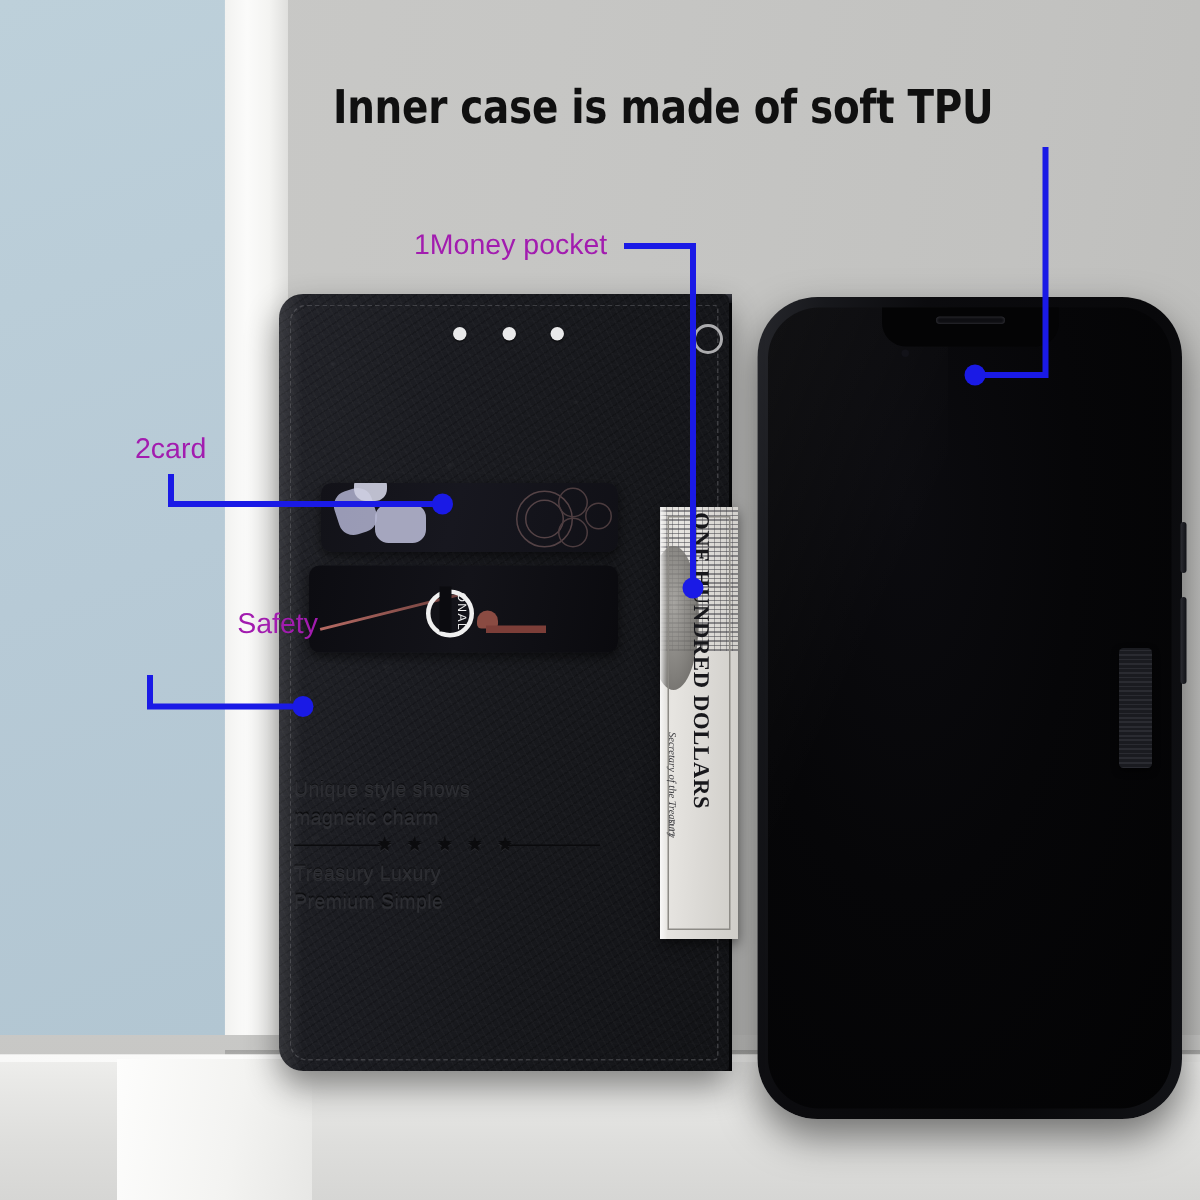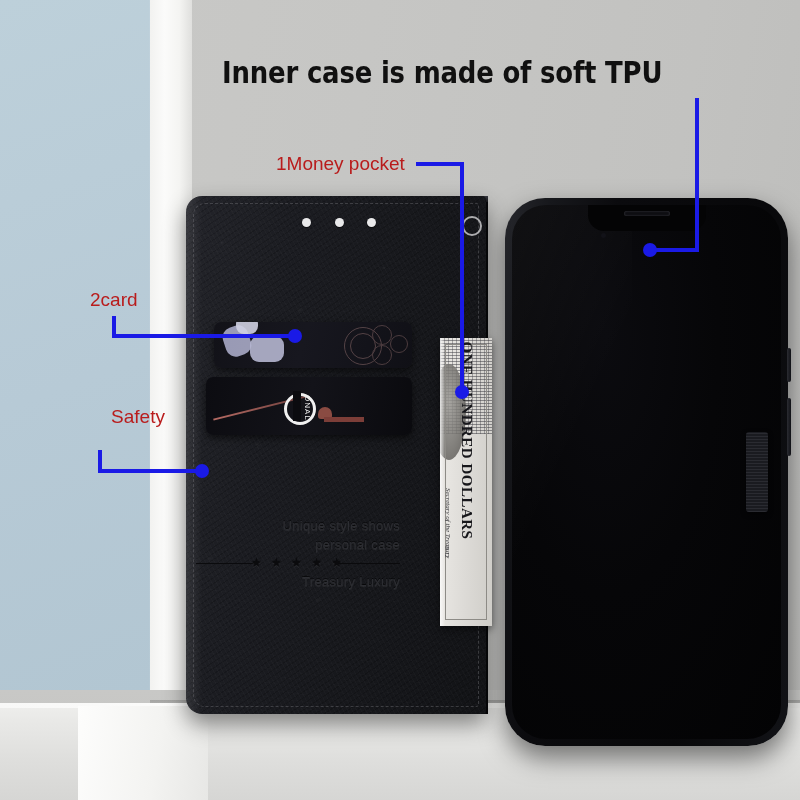--- a/index.html
+++ b/index.html
@@ -128,21 +128,21 @@
   .bill-sub{position:absolute;left:12px;top:150px;transform:rotate(90deg);
     transform-origin:left top;white-space:nowrap;color:#3a3a3e;
     font-family:"Liberation Serif",serif;font-style:italic;font-size:7px;}
   .bill-sub2{position:absolute;left:10px;top:208px;transform:rotate(90deg);
     transform-origin:left top;white-space:nowrap;color:#4a4a4e;
     font-family:"Liberation Serif",serif;font-size:6px;}
   .bill-edge{position:absolute;left:0;top:0;width:5px;height:100%;
     background:linear-gradient(90deg,rgba(255,255,255,.8),rgba(255,255,255,0));}
 
   
-  .emboss{position:absolute;left:196px;top:516px;width:204px;text-align:right;
+  .emboss{position:absolute;left:196px;top:516px;width:204px;text-align:left;
     color:#2e2f34;font-size:13px;line-height:19px;letter-spacing:.3px;
     text-shadow:0 1px 0 rgba(255,255,255,.07),0 -1px 0 rgba(0,0,0,.6);opacity:.95;}
   .emboss .rule{position:relative;height:14px;margin:2px 0;}
   .emboss .rule:before,.emboss .rule:after{content:"";position:absolute;top:7px;height:1px;
     width:62px;background:#0a0a0c;}
   .emboss .rule:before{left:0;}
   .emboss .rule:after{right:0;}
   .emboss .stars{position:absolute;left:50%;top:-2px;transform:translateX(-50%);
     color:#0b0b0d;font-size:12px;letter-spacing:3px;}
 
@@ -170,24 +170,24 @@
     background:
       repeating-linear-gradient(0deg,#2a2b31 0 1px,#1a1b20 1px 3px),
       linear-gradient(90deg,#232429,#15161a);
     box-shadow:0 2px 5px rgba(0,0,0,.55);}
 
   
   .title{position:absolute;left:222px;top:54px;font-size:31px;font-weight:bold;
     color:#101010;letter-spacing:-.2px;white-space:nowrap;
     font-family:"DejaVu Sans Condensed","Liberation Sans",sans-serif;
     transform:scaleX(.93);transform-origin:left center;}
-  .lbl{position:absolute;color:#b91c1c;font-size:19px;line-height:23px;white-space:nowrap;}
+  .lbl{position:absolute;color:#a21caf;font-size:19px;line-height:23px;white-space:nowrap;}
   .lbl-money{left:276px;top:152px;}
   .lbl-card{left:90px;top:288px;}
-  .lbl-safety{left:64px;top:405px;text-align:center;white-space:normal;width:148px;}
+  .lbl-safety{left:64px;top:405px;text-align:right;white-space:normal;width:148px;}
 
   svg.leaders{position:absolute;left:0;top:0;width:800px;height:800px;}
 </style>
 </head>
 <body>
 
 <div id="stage">
 
   <div class="bg-grey"></div>
   <div class="bg-blue"></div>
@@ -254,25 +254,26 @@
       <b></b>
       <i></i>
       <u>ONAL</u>
     </div>
     <div class="card-chip"></div>
     <div class="card-bar"></div>
   </div>
 
   <div class="emboss">
     <div>Unique style shows</div>
-    <div>personal case</div>
+    <div>magnetic charm</div>
     <div class="rule">
       <span class="stars">★ ★ ★ ★ ★</span>
     </div>
     <div>Treasury  Luxury</div>
+    <div>Premium  Simple</div>
   </div>
 
   <svg class="leaders">
 
     <polyline points="697,98 697,250 650,250" fill="none" stroke="#1a1ae6" stroke-width="4"></polyline>
     <circle cx="650" cy="250" r="7" fill="#1a1ae6"></circle>
 
     <polyline points="416,164 462,164 462,392" fill="none" stroke="#1a1ae6" stroke-width="4"></polyline>
     <circle cx="462" cy="392" r="7" fill="#1a1ae6"></circle>
 

